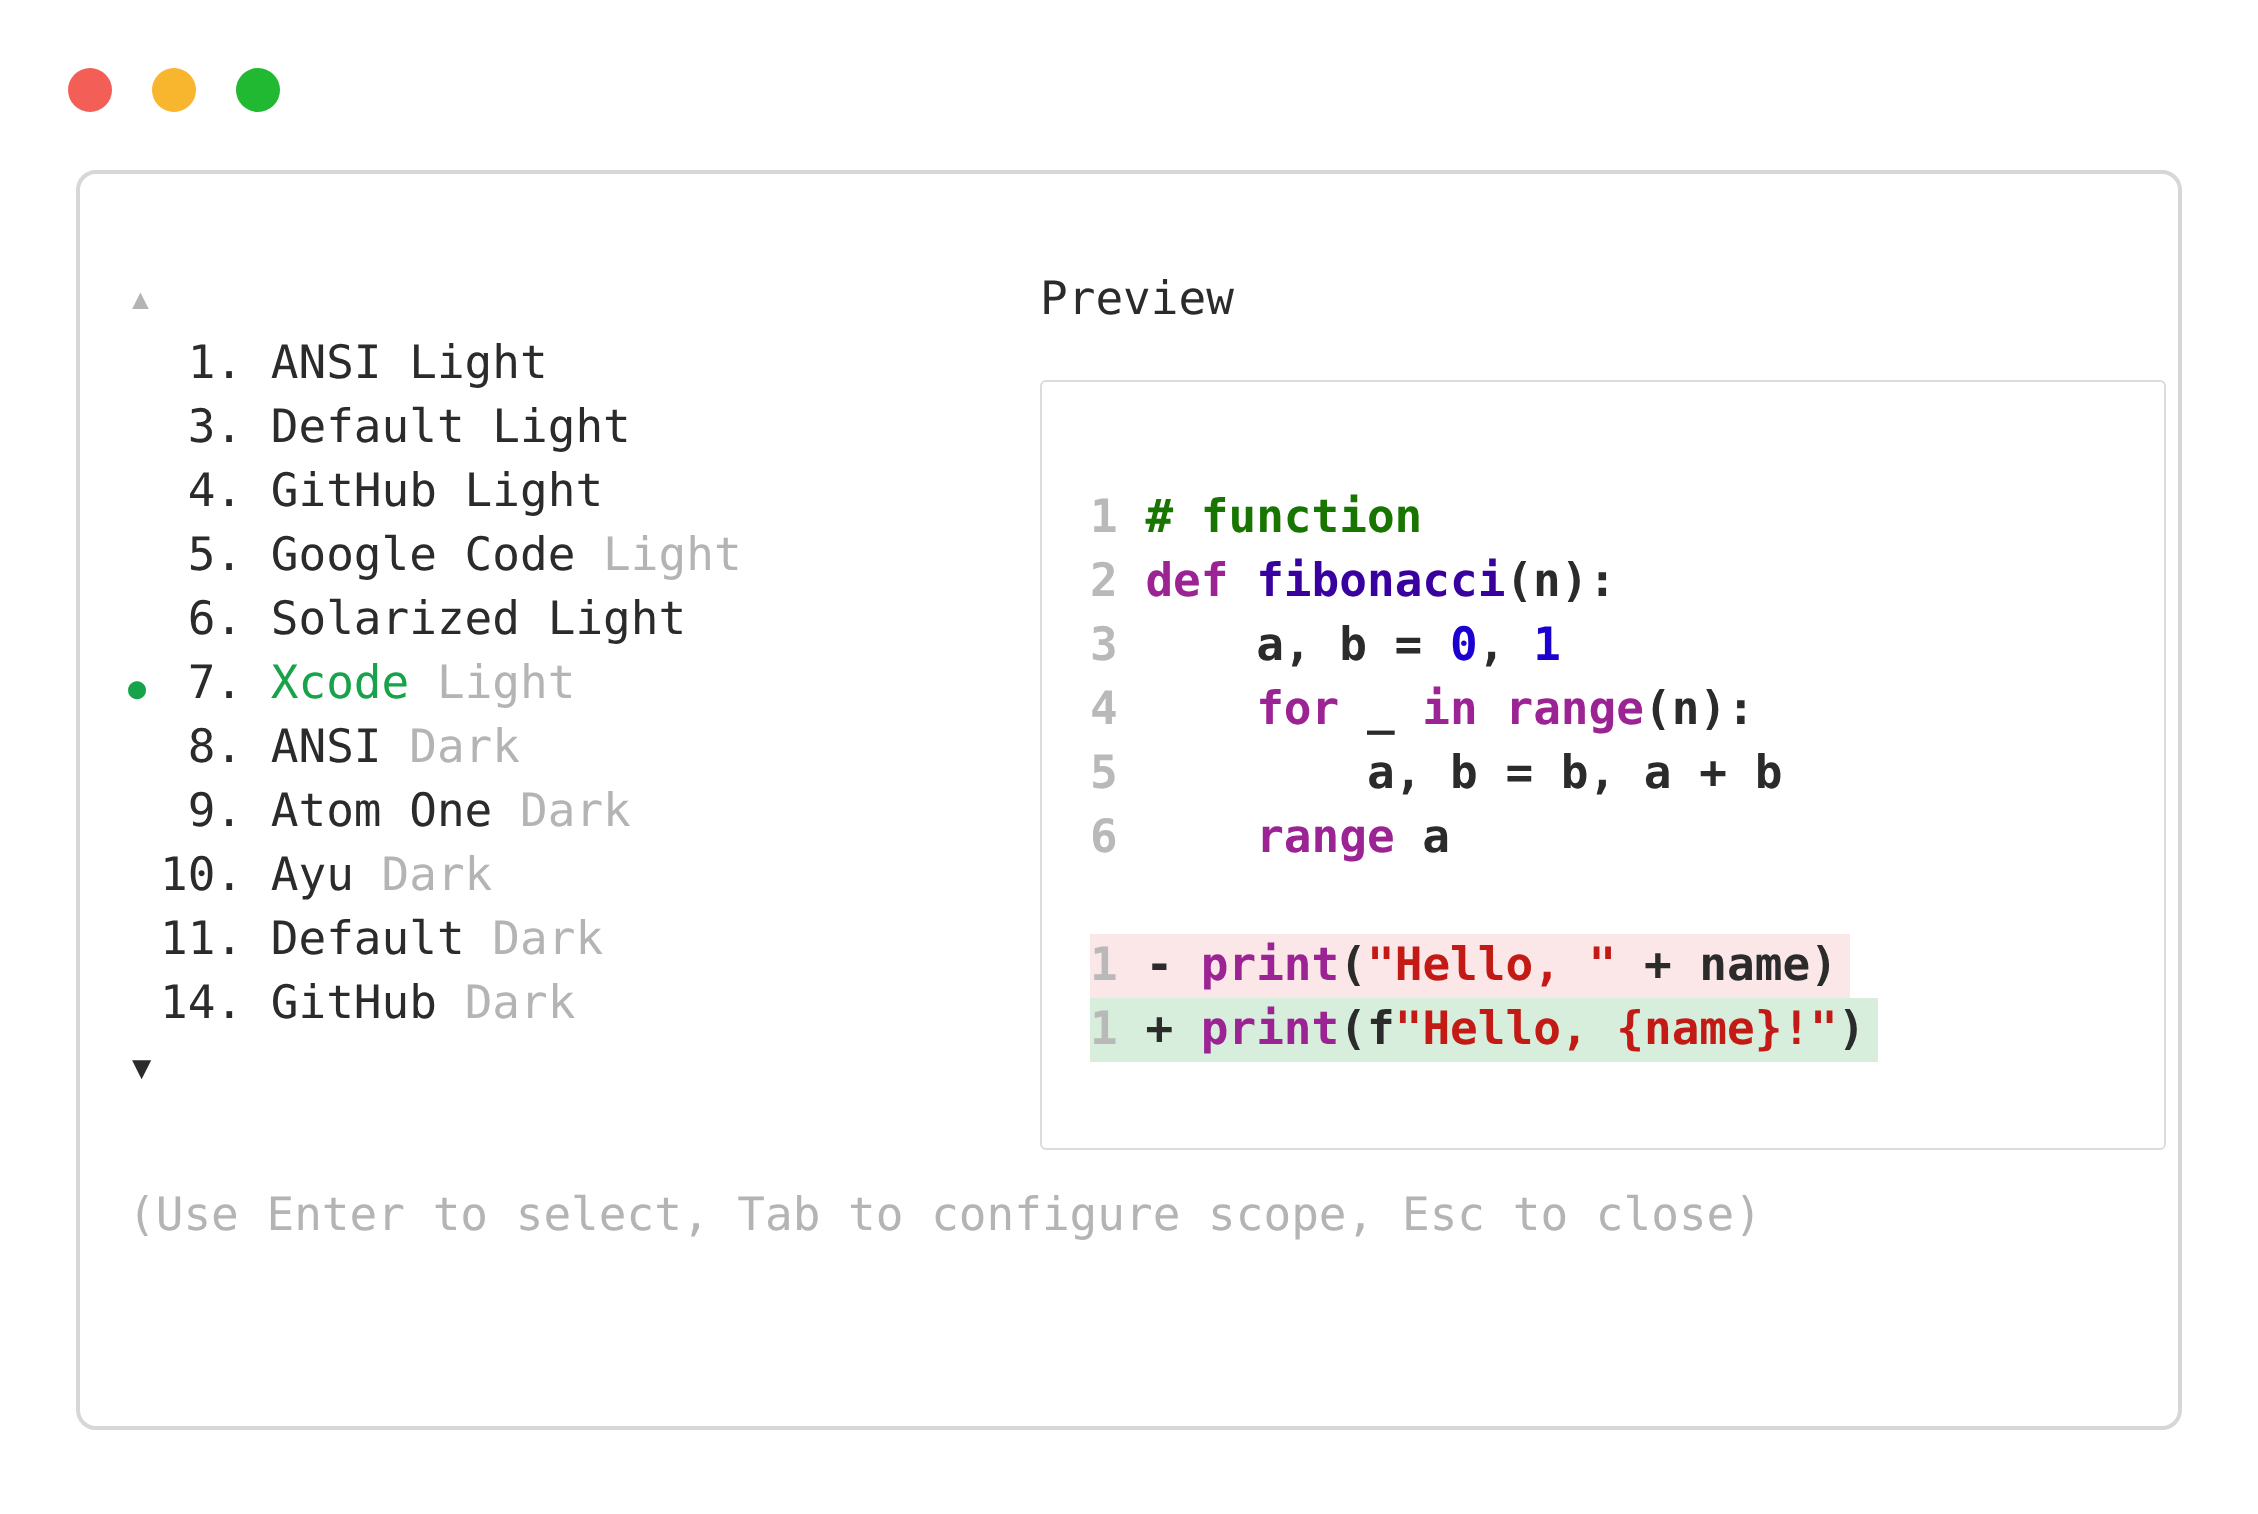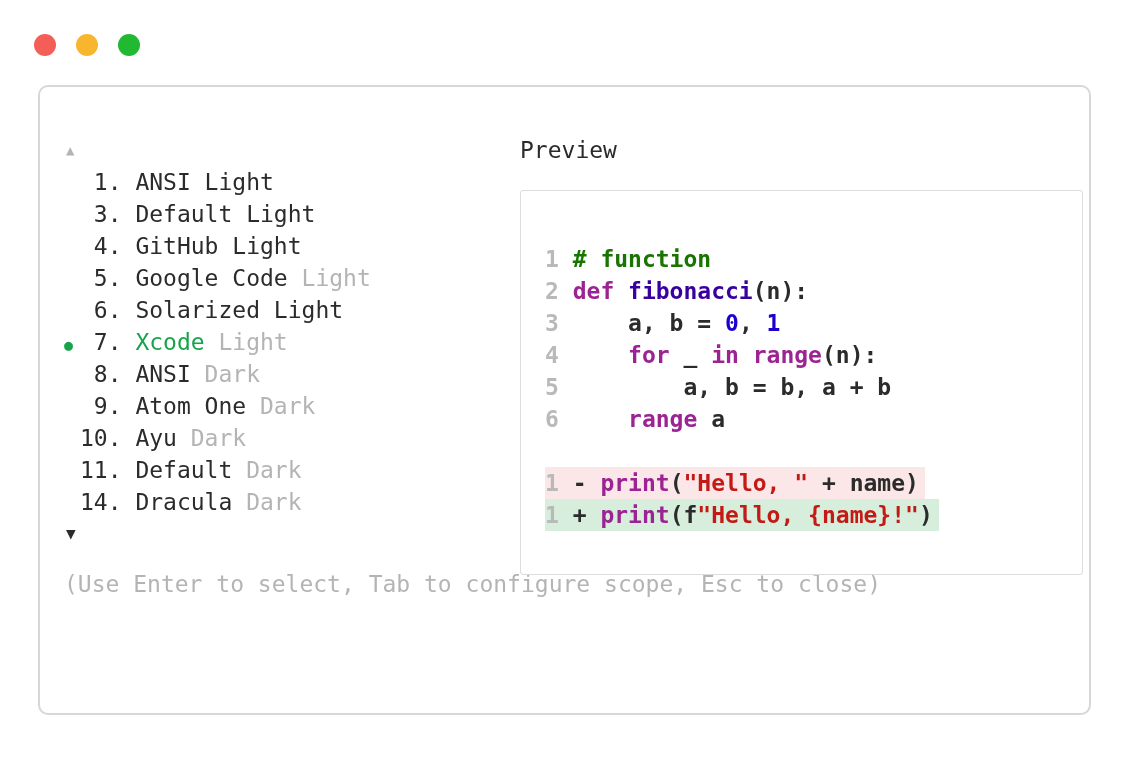--- a/index.html
+++ b/index.html
@@ -35,21 +35,21 @@
   .scroll-up   { height: 32px; display: flex; align-items: center; font-size: 14px; color: var(--muted); padding-left: 2px; }
   .scroll-down { height: 32px; display: flex; align-items: center; font-size: 16px; color: #2b2b2b; padding-left: 2px; }
 
   .theme-row { height: 32px; white-space: pre; }
   .theme-row .marker { display: inline-block; width: 16px; color: var(--accent-green); font-size: 15px; }
   .theme-row .num { display: inline-block; width: 3ch; text-align: right; margin-right: 1ch; color: var(--text); }
   .theme-row .name { color: var(--text); }
   .theme-row.selected .name { color: var(--accent-green); }
   .theme-row .suffix { color: var(--muted); }
 
-  .footer-hint { margin-top: 18px; color: var(--muted); white-space: pre; }
+  .footer-hint { margin-top: 42px; color: var(--muted); white-space: pre; }
 
   .right-col { position: absolute; left: 480px; top: 47px; }
   .preview-label { height: 32px; color: var(--text); }
   .preview-box {
     margin-top: 24px;
     width: 563px; height: 385px;
     border: 1px solid var(--preview-border, #dcdcdc);
     border-radius: 3px;
     padding: 52px 18px 0 24px;
     overflow: hidden;
@@ -85,21 +85,21 @@
         <div class="theme-row"><span class="marker"></span><span class="num">1.</span><span class="name">ANSI Light</span></div>
         <div class="theme-row"><span class="marker"></span><span class="num">3.</span><span class="name">Default Light</span></div>
         <div class="theme-row"><span class="marker"></span><span class="num">4.</span><span class="name">GitHub Light</span></div>
         <div class="theme-row"><span class="marker"></span><span class="num">5.</span><span class="name">Google Code</span><span class="suffix"> Light</span></div>
         <div class="theme-row"><span class="marker"></span><span class="num">6.</span><span class="name">Solarized Light</span></div>
         <div class="theme-row selected"><span class="marker">●</span><span class="num">7.</span><span class="name">Xcode</span><span class="suffix"> Light</span></div>
         <div class="theme-row"><span class="marker"></span><span class="num">8.</span><span class="name">ANSI</span><span class="suffix"> Dark</span></div>
         <div class="theme-row"><span class="marker"></span><span class="num">9.</span><span class="name">Atom One</span><span class="suffix"> Dark</span></div>
         <div class="theme-row"><span class="marker"></span><span class="num">10.</span><span class="name">Ayu</span><span class="suffix"> Dark</span></div>
         <div class="theme-row"><span class="marker"></span><span class="num">11.</span><span class="name">Default</span><span class="suffix"> Dark</span></div>
-        <div class="theme-row"><span class="marker"></span><span class="num">14.</span><span class="name">Dracula</span><span class="suffix"> Dark</span></div>
+        <div class="theme-row"><span class="marker"></span><span class="num">14.</span><span class="name">GitHub</span><span class="suffix"> Dark</span></div>
       </div>
     <div class="scroll-down">▼</div>
     <div class="footer-hint">(Use Enter to select, Tab to configure scope, Esc to close)</div>
   </div>
 
   <div class="right-col">
     <div class="preview-label">Preview</div>
     <div class="preview-box">
         <div class="code-line"><span class="line-content"><span class="ln">1</span><span class="tok tok-comment"># function</span></span></div>
         <div class="code-line"><span class="line-content"><span class="ln">2</span><span class="tok tok-keyword">def </span><span class="tok tok-function">fibonacci</span><span class="tok tok-plain">(n):</span></span></div>

